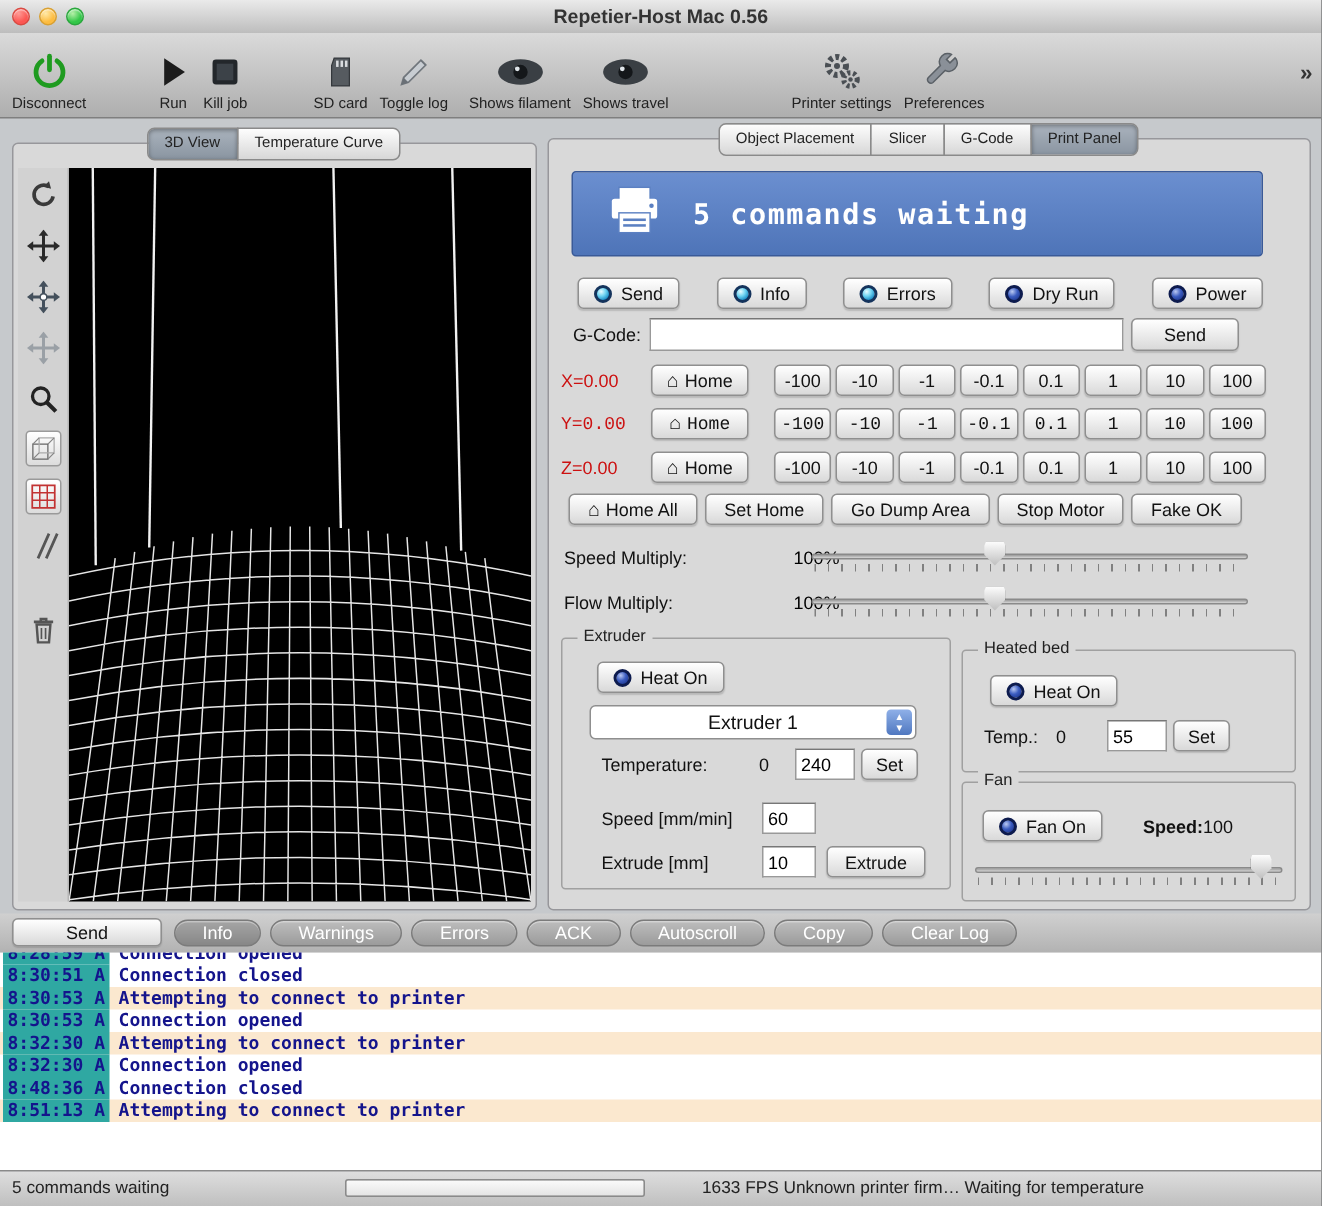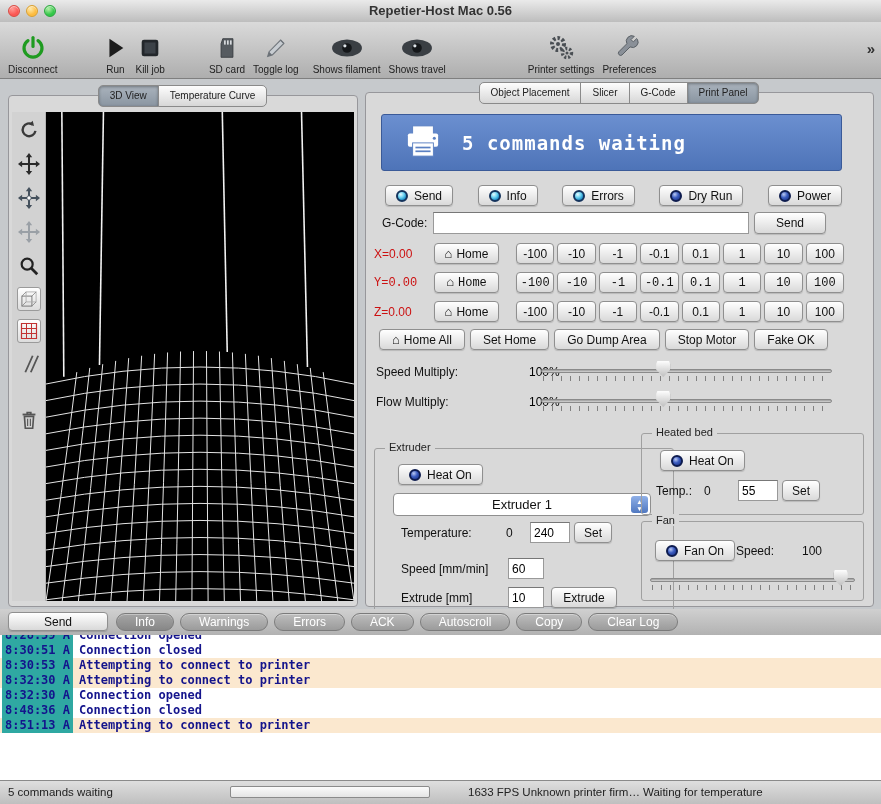--- a/index.html
+++ b/index.html
@@ -93,21 +93,21 @@
   .slider .track{position:absolute;top:8px;left:0;right:0;height:4px;border:1px solid #8a8a8a;border-radius:2px;
     background:linear-gradient(#9a9a9a,#d6d6d6);box-sizing:border-box;}
   .slider .ticks{position:absolute;top:15px;left:2px;right:2px;height:5px;
     background:repeating-linear-gradient(to right,#808080 0 1px,transparent 1px 9px);}
   .slider .thumb{position:absolute;top:0;width:14px;height:16px;margin-left:-7px;
     background:linear-gradient(#fdfdfd,#bfbfbf);clip-path:polygon(8% 0,92% 0,100% 18%,100% 55%,50% 100%,0 55%,0 18%);
     filter:drop-shadow(0 0 1px #555);}
 
   .group{position:absolute;border:1px solid #a0a0a0;border-radius:3px;}
   .group-label{position:absolute;top:-8px;left:10px;background:#d9d9d9;padding:0 4px;font-size:11px;color:#222;}
-  .extruder-group{top:355px;left:8px;width:258px;height:166px;padding-left:40px;}
+  .extruder-group{top:332px;left:8px;width:258px;height:166px;}
   .bed-group{top:340px;left:275px;right:9px;height:80px;}
   .fan-group{top:428px;left:275px;right:9px;height:78px;}
   .group .abs{position:absolute;}
 
   .combo{position:absolute;left:18px;top:44px;right:22px;height:23px;background:#fff;border:1px solid #8f8f8f;
     border-radius:4px;display:flex;align-items:center;justify-content:center;box-sizing:border-box;}
   .combo-text{font-size:13px;color:#111;}
   .combo-arrows{position:absolute;right:2px;top:2px;bottom:2px;width:17px;border-radius:3px;
     background:linear-gradient(#8fb0e8,#5078c0);display:flex;flex-direction:column;align-items:center;
     justify-content:center;color:#fff;font-size:6.5px;line-height:7px;}
@@ -500,21 +500,21 @@
         <input class="field abs" style="left: 96px; top: 46px; width: 40px;" value="55">
         <div class="btn abs" style="left:140px;top:46px;width:38px;">Set</div>
       </div>
 
       <div class="group fan-group">
         <span class="group-label">Fan</span>
         <div class="btn toggle abs" style="left:13px;top:18px;">
             <span class="led dark"></span>
             <span>Fan On</span>
           </div>
-        <span class="lbl abs" style="left:94px;top:22px;">Speed:</span>
+        <span class="lbl abs" style="left:120px;top:22px;font-weight:bold;">Speed:</span>
         <span class="lbl abs" style="left:160px;top:22px;">100</span>
         <div class="slider abs" style="left:8px;right:8px;top:48px;">
           <div class="track"></div>
           <div class="ticks"></div>
           <div class="thumb" style="left: 93%;"></div>
         </div>
       </div>
     </div>
   </div>
 
@@ -528,20 +528,21 @@
         <div class="pill">Autoscroll</div>
         <div class="pill">Copy</div>
         <div class="pill">Clear Log</div>
       </div>
   </div>
 
   <div class="log-area">
       <div class="log-row"><span class="log-time">8:28:59 A</span><span class="log-msg">Connection opened</span></div>
       <div class="log-row"><span class="log-time">8:30:51 A</span><span class="log-msg">Connection closed</span></div>
       <div class="log-row hl"><span class="log-time">8:30:53 A</span><span class="log-msg">Attempting to connect to printer</span></div>
+      <div class="log-row"><span class="log-time">8:30:53 A</span><span class="log-msg">Connection opened</span></div>
       <div class="log-row hl"><span class="log-time">8:32:30 A</span><span class="log-msg">Attempting to connect to printer</span></div>
       <div class="log-row"><span class="log-time">8:32:30 A</span><span class="log-msg">Connection opened</span></div>
       <div class="log-row"><span class="log-time">8:48:36 A</span><span class="log-msg">Connection closed</span></div>
       <div class="log-row hl"><span class="log-time">8:51:13 A</span><span class="log-msg">Attempting to connect to printer</span></div>
     </div>
 
   <div class="statusbar">
     <span class="sb-left">5 commands waiting</span>
     <div class="progress"></div>
     <span class="sb-fps">1633 FPS Unknown printer firm…</span>

